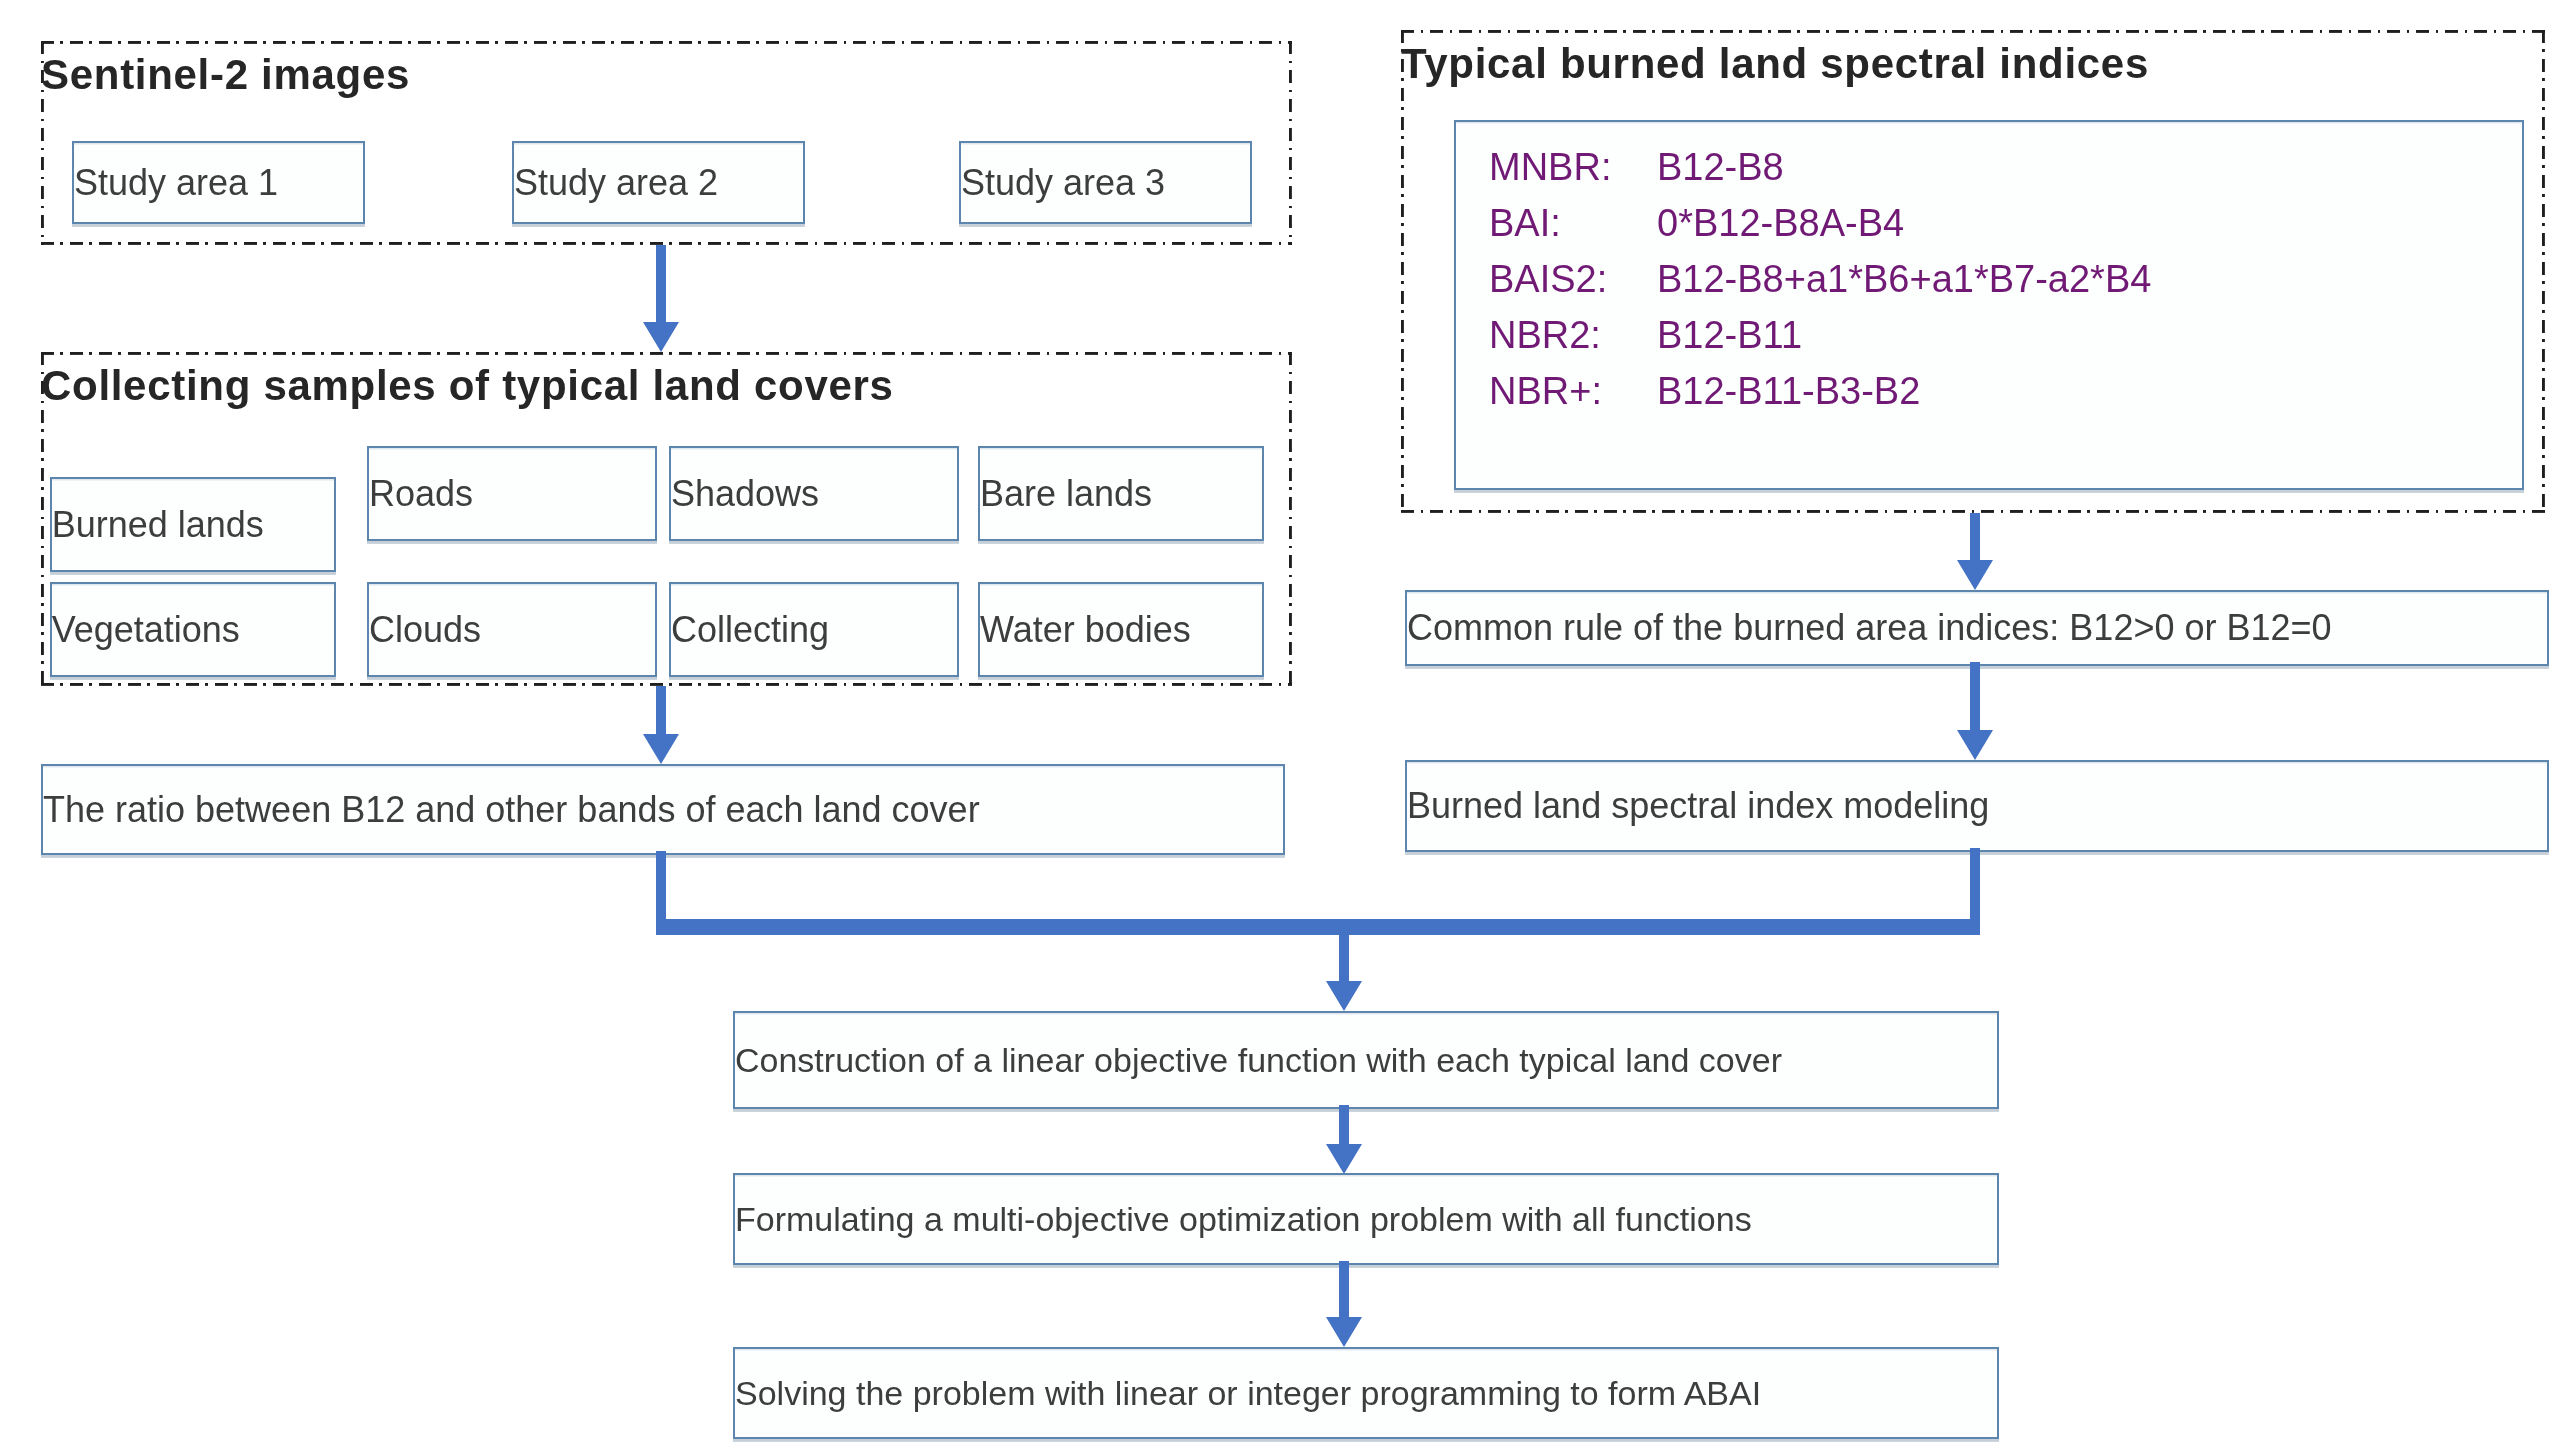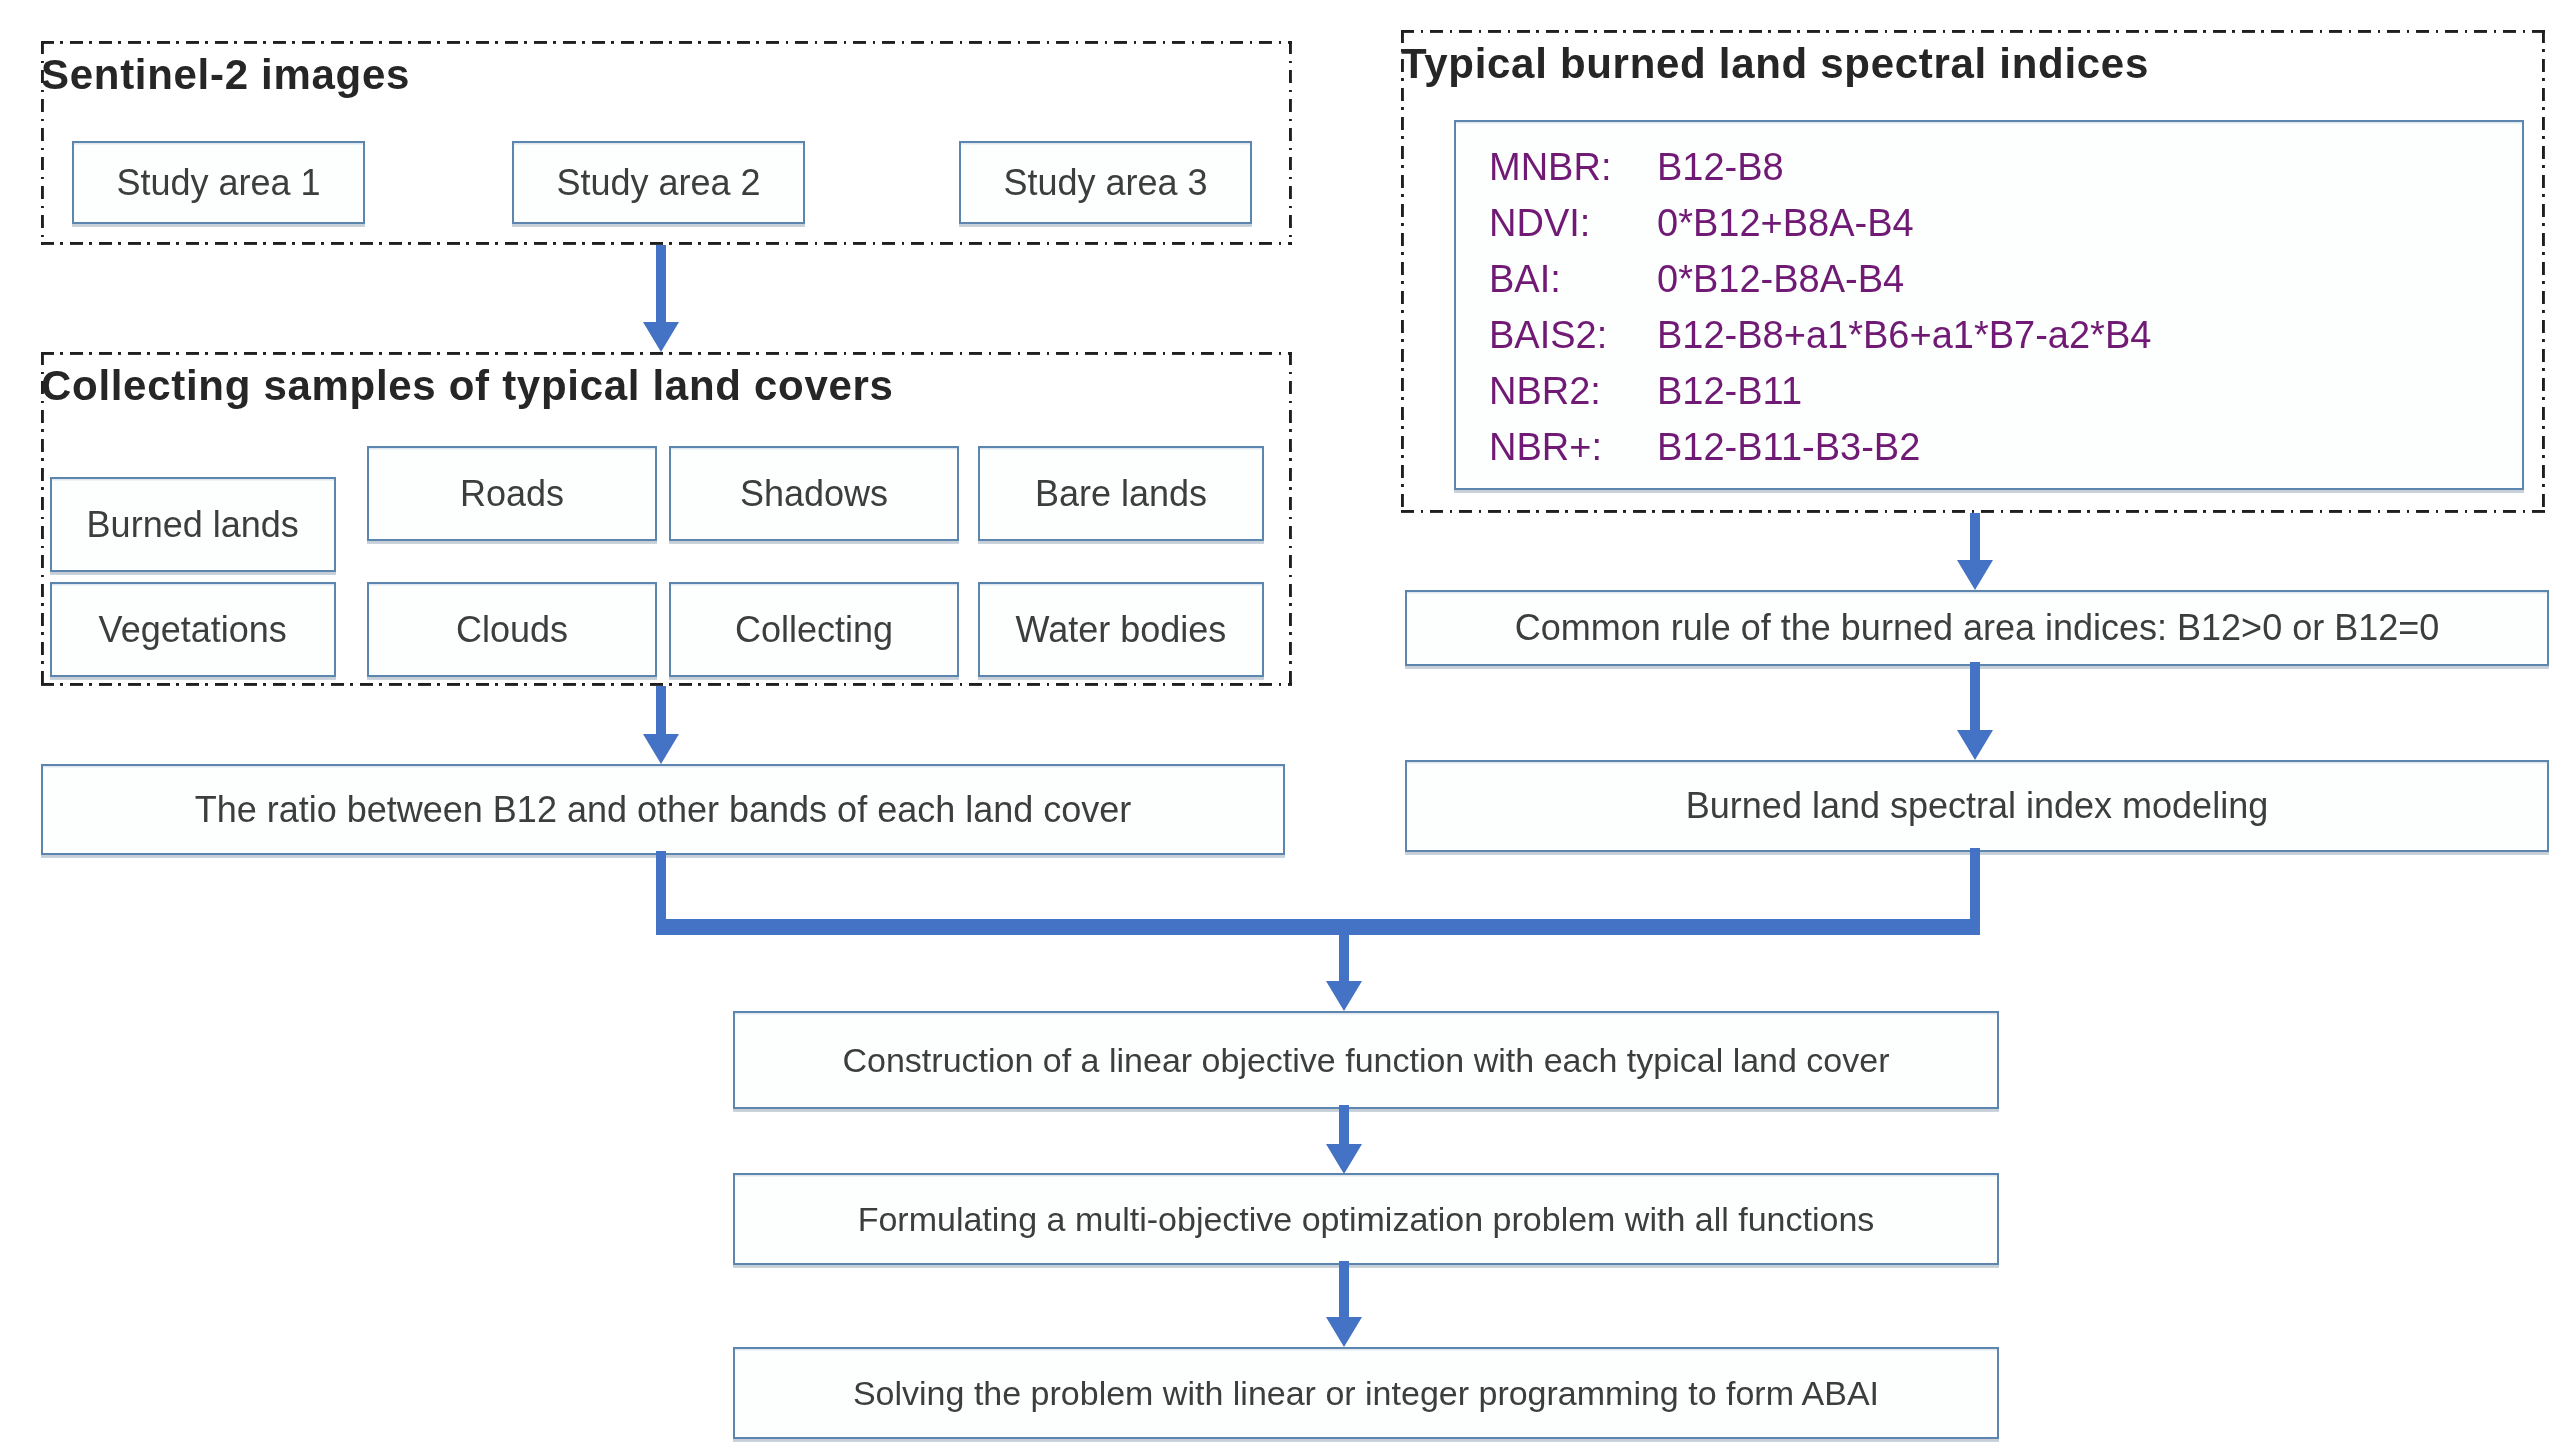--- a/index.html
+++ b/index.html
@@ -22,21 +22,21 @@
     text-align:left;font-weight:bold;font-size:42px;color:#262626;
     letter-spacing:0.7px;white-space:nowrap;
   }
 
   
   .box{
     position:absolute;
     background:#fdfefe;
     border:2.2px solid #5c86ae;
     box-shadow:0 2.9px 0 rgba(128,148,168,0.45), inset 0 1.4px 0 rgba(170,190,210,0.35);
-    display:flex;align-items:center;justify-content:center;
+    display:flex;align-items:center;
     color:#3d3d3d;font-size:36px;
   }
   .box .box-label{white-space:nowrap;text-align:center;}
   .box.small-font{font-size:34px;}
 
   
   .arrow{position:absolute;width:36px;display:flex;flex-direction:column;align-items:center;}
   .arrow-shaft{width:10px;flex:1 1 auto;background:#4472C4;}
   .arrow-head{width:0;height:0;flex:0 0 auto;
     border-left:18px solid transparent;border-right:18px solid transparent;
@@ -120,24 +120,20 @@
   </div>
 
   <div class="dashdot" style="left:1401px;top:30px;width:1144px;height:483px;">
     <div class="group-title">Typical burned land spectral indices</div>
     <div class="indices-inner">
       <div class="idx-row">
         <span class="idx-label">MNBR:</span>
         <span class="idx-formula">B12-B8</span>
       </div>
       <div class="idx-row">
-        <span class="idx-label">NDVI:</span>
-        <span class="idx-formula">0*B12+B8A-B4</span>
-      </div>
-      <div class="idx-row">
         <span class="idx-label">BAI:</span>
         <span class="idx-formula">0*B12-B8A-B4</span>
       </div>
       <div class="idx-row">
         <span class="idx-label">BAIS2:</span>
         <span class="idx-formula">B12-B8+a1*B6+a1*B7-a2*B4</span>
       </div>
       <div class="idx-row">
         <span class="idx-label">NBR2:</span>
         <span class="idx-formula">B12-B11</span>

